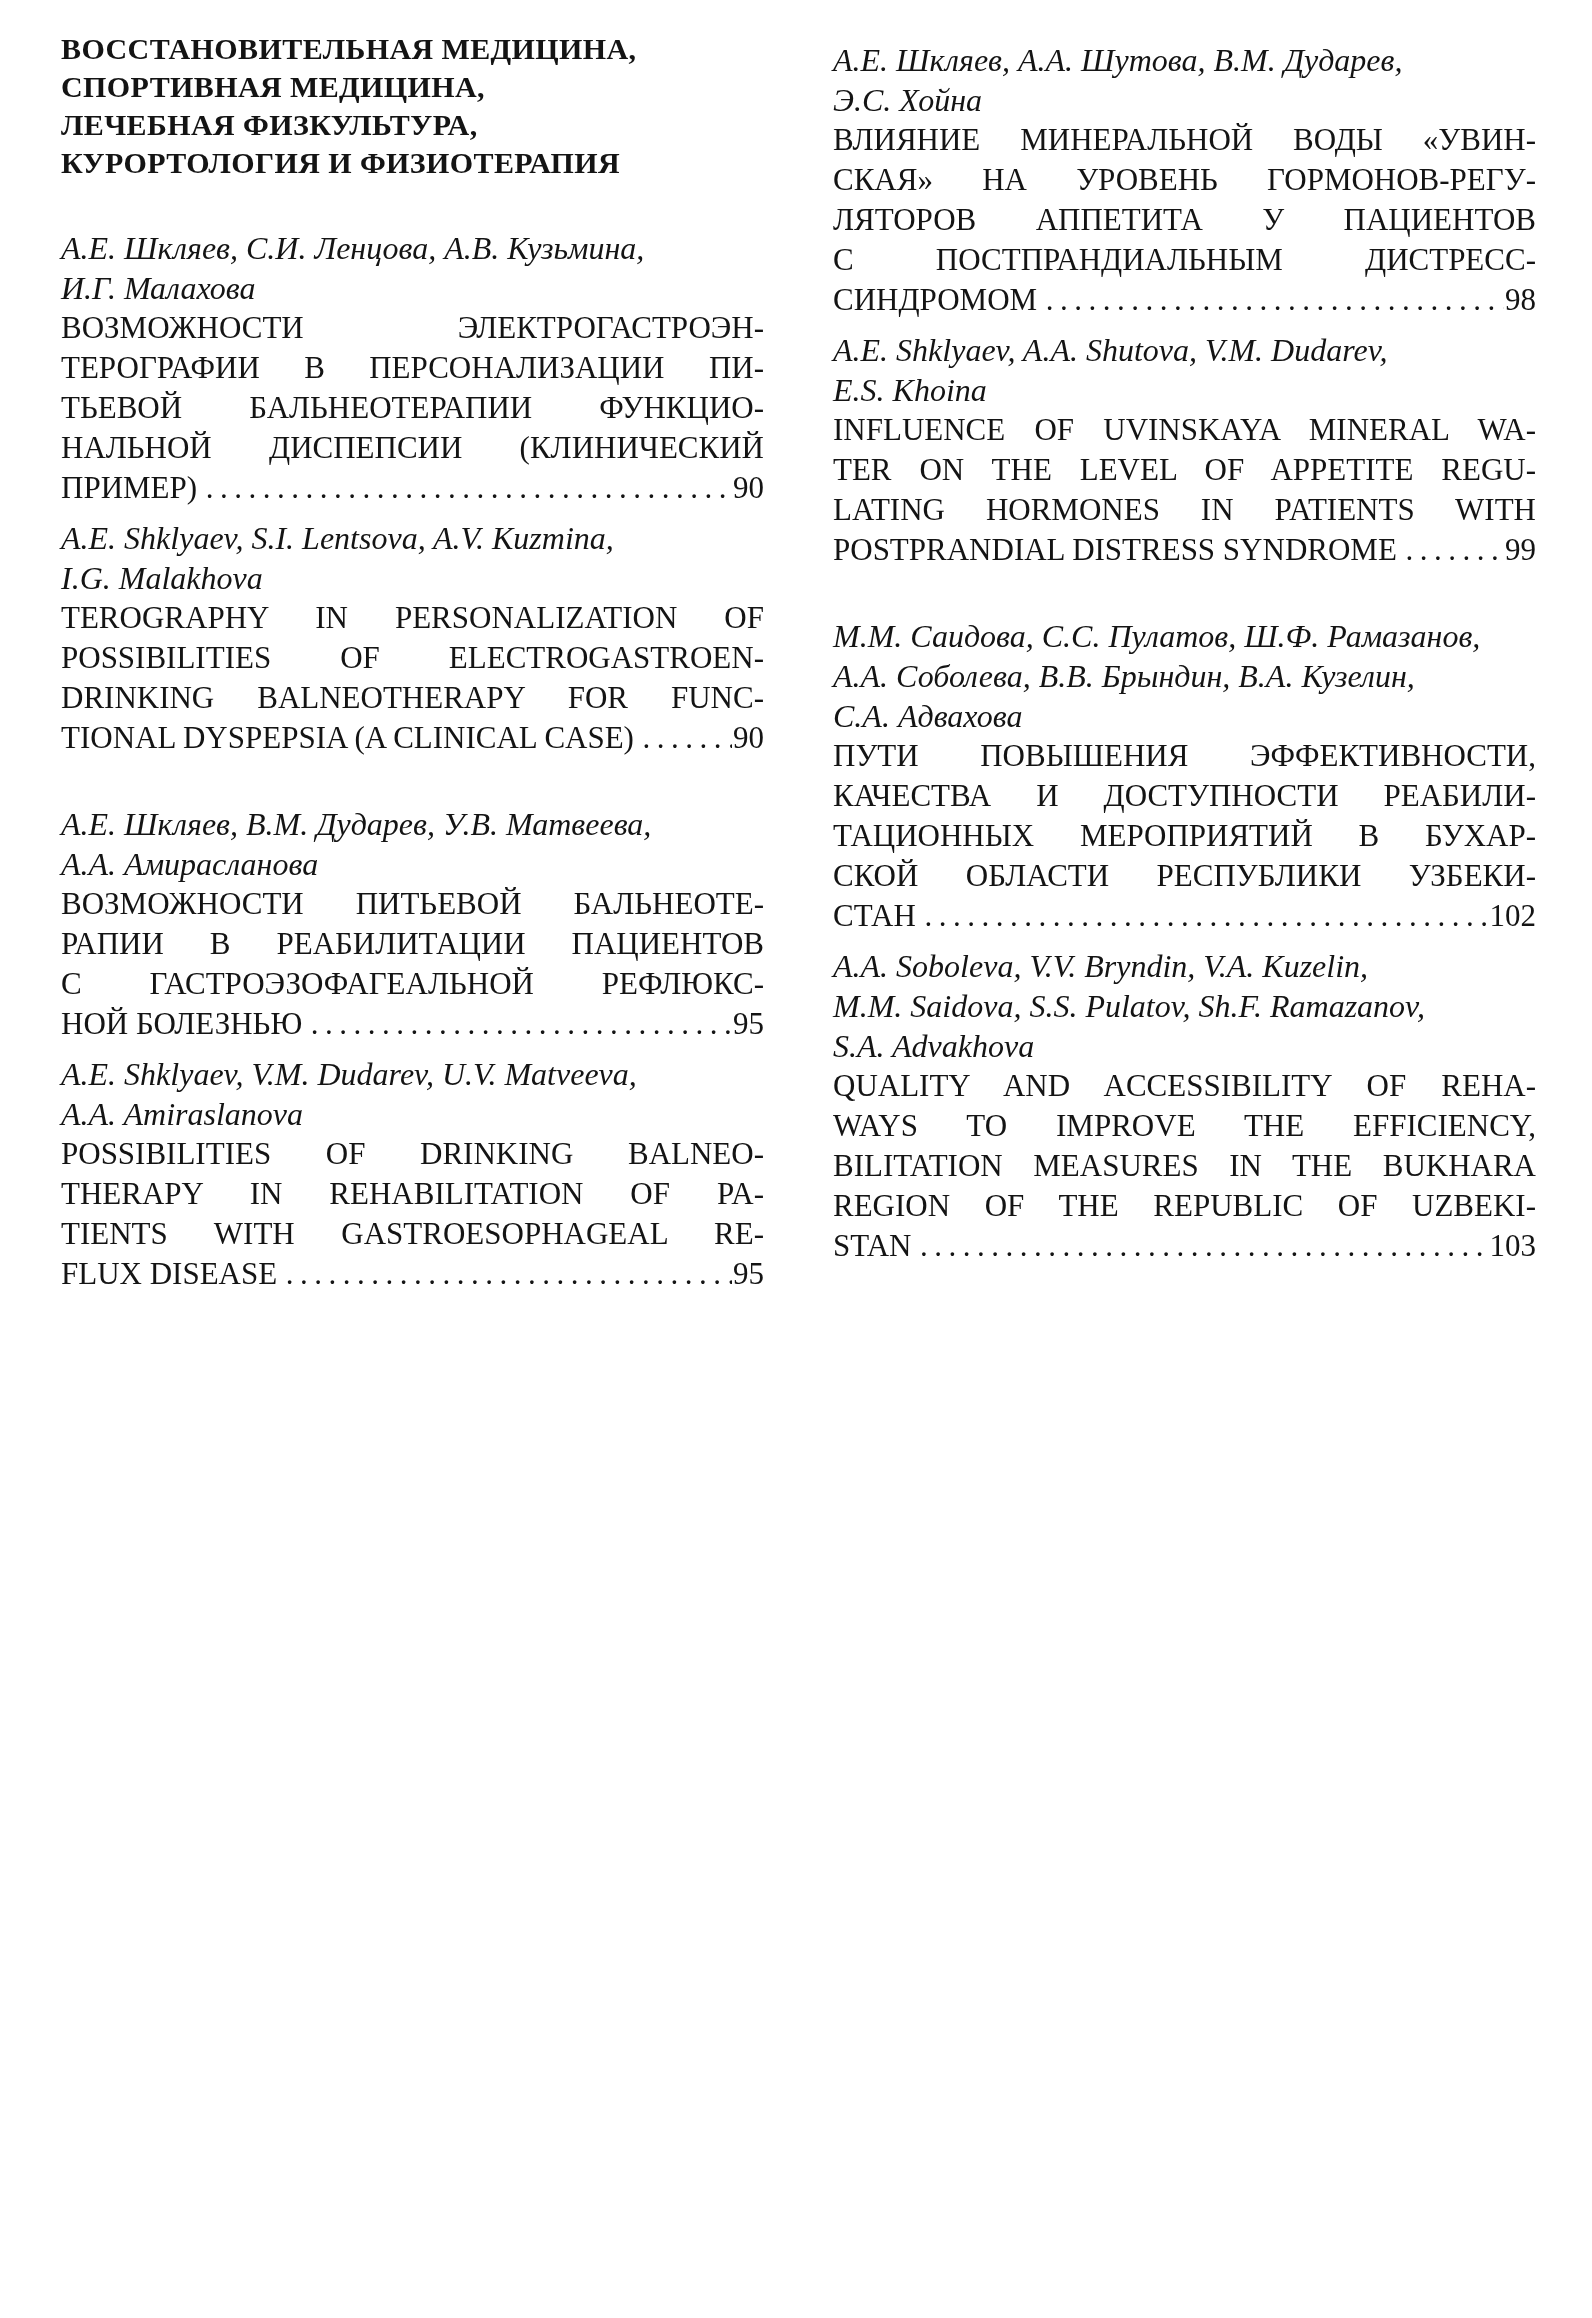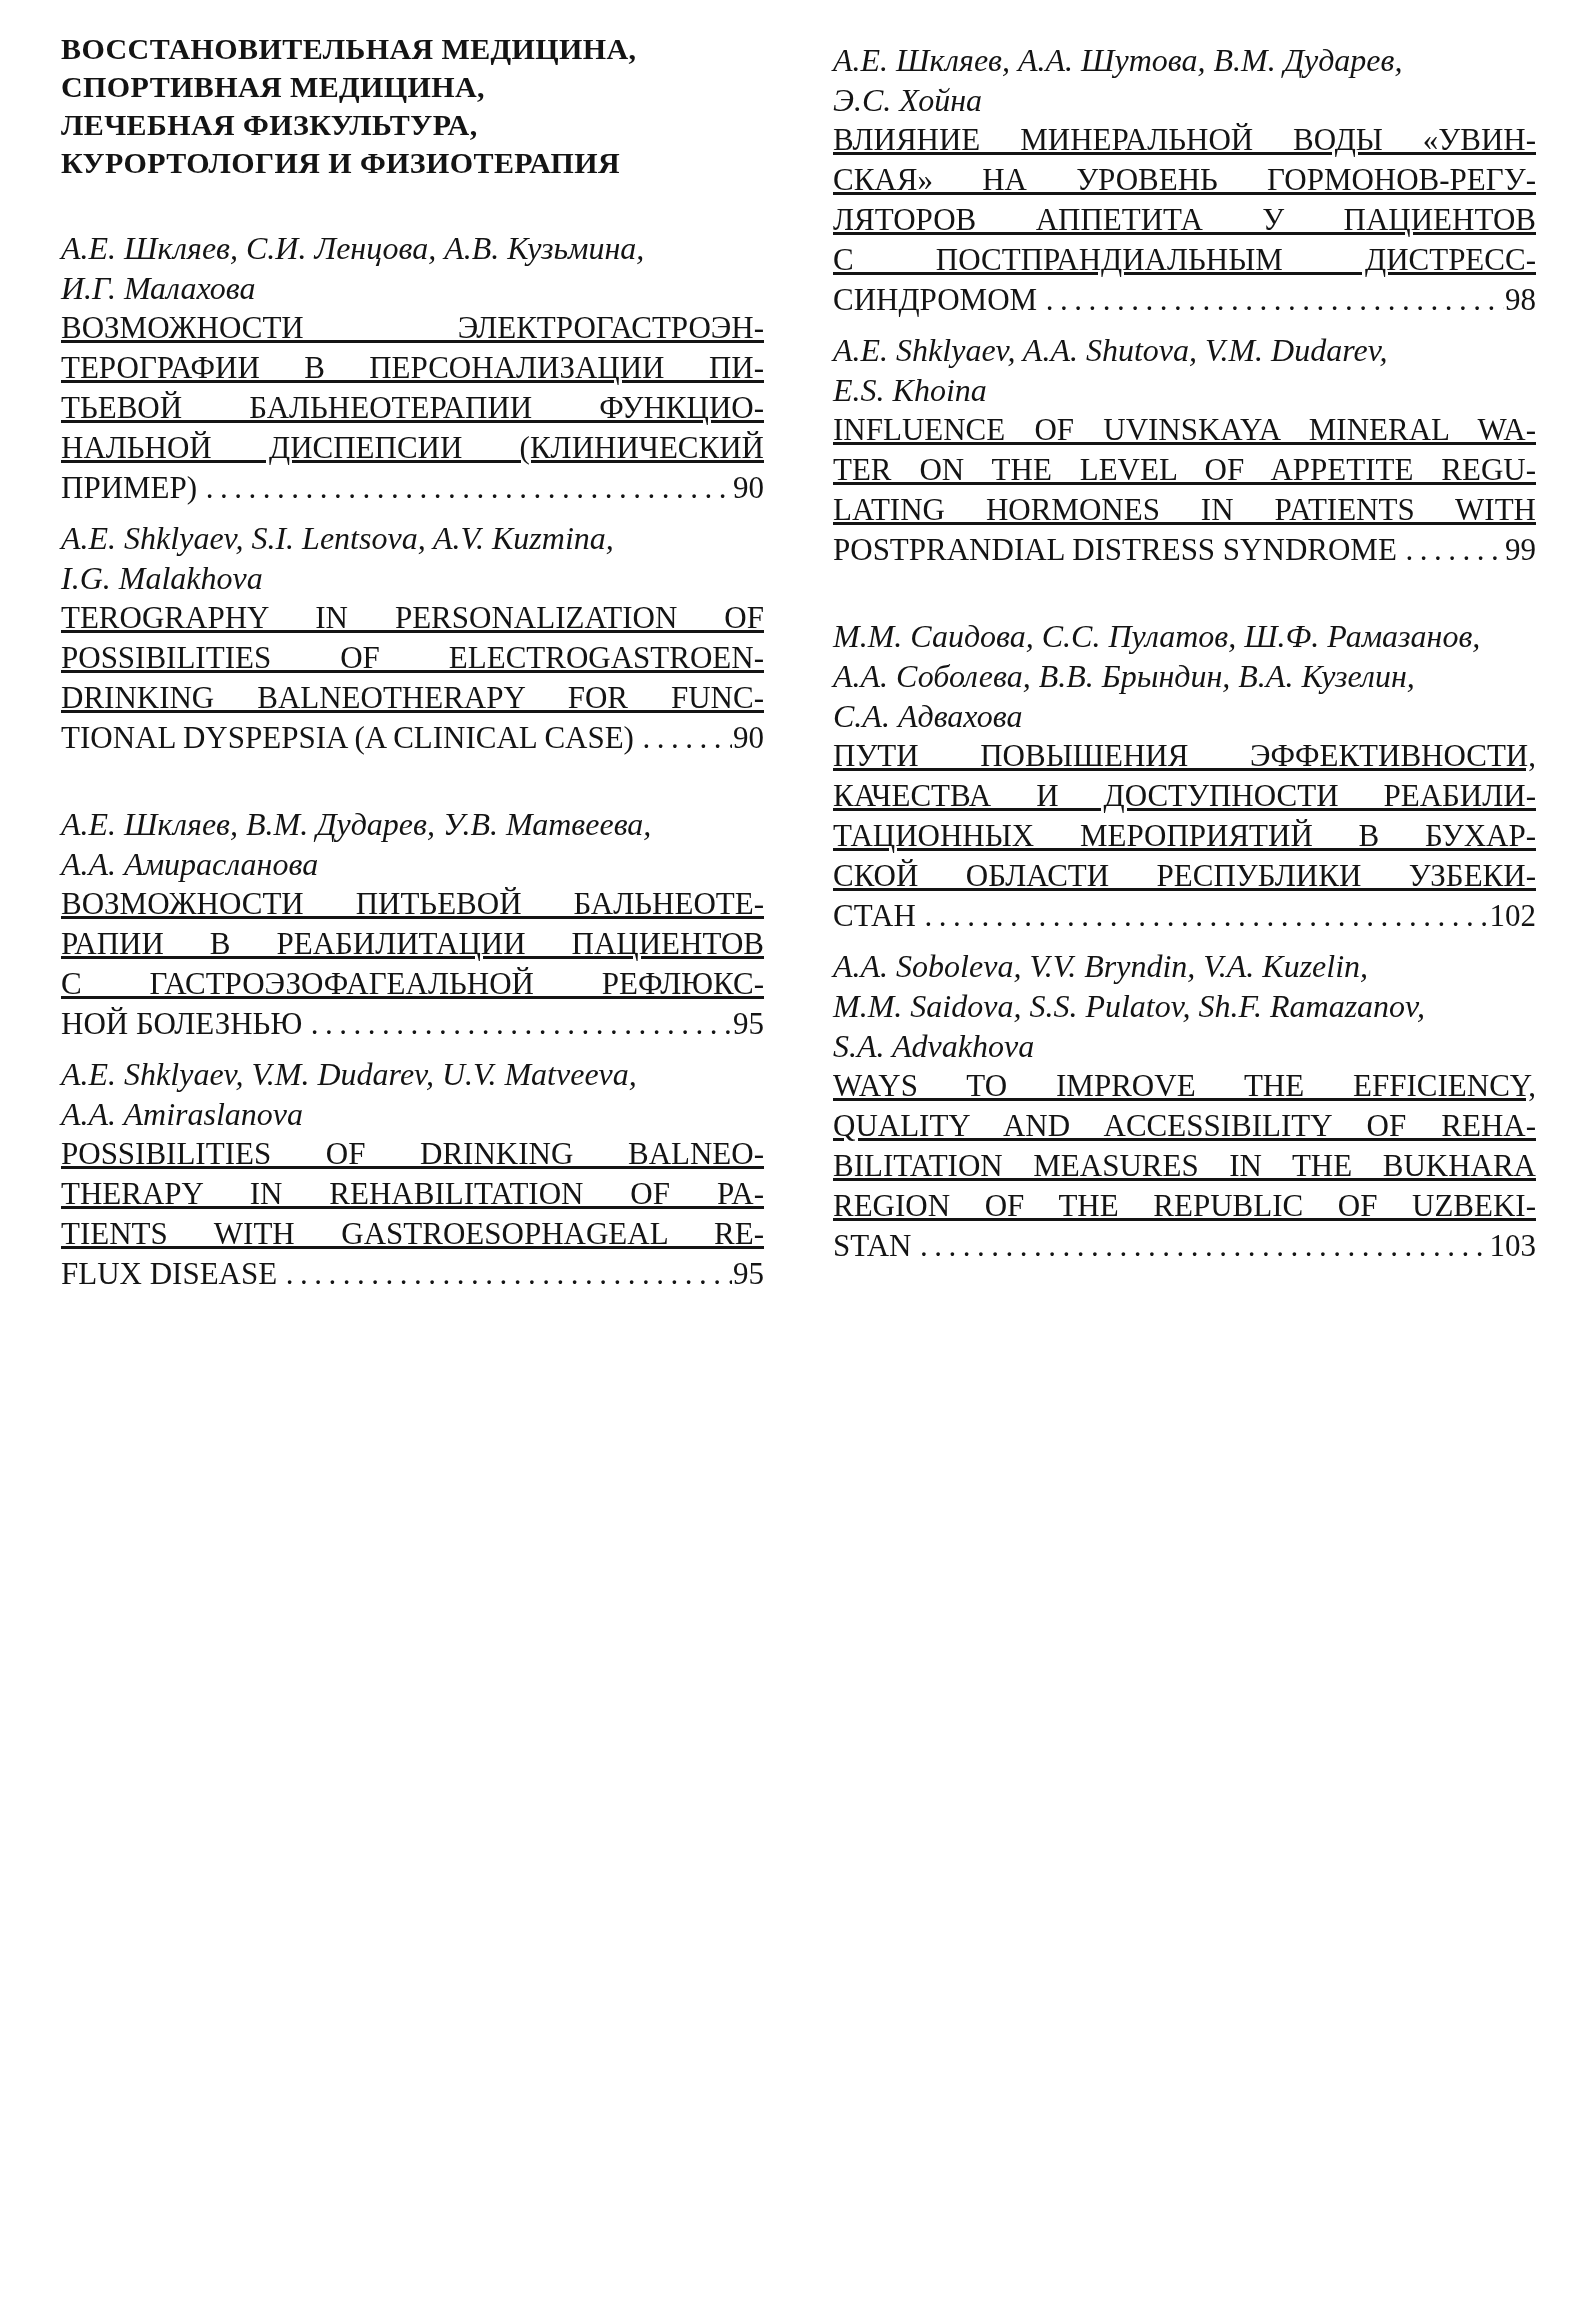--- a/index.html
+++ b/index.html
@@ -24,21 +24,21 @@
   .article { margin-bottom:46px; }
   .article:last-child { margin-bottom:0; }
   .block-en { margin-top:10px; }
 
   .auth-line {
     font-style:italic; font-size:32px; line-height:40px; white-space:nowrap;
   }
 
   .t-line {
     font-size:31px; line-height:40px;
-    text-align:justify; text-align-last:justify;text-decoration:underline;
+    text-align:justify; text-align-last:justify;
   }
   .t-last {
     display:flex; align-items:baseline;
     font-size:31px; line-height:40px;
   }
   .t-last .txt { white-space:nowrap; }
   .leader {
     flex:1 1 auto; min-width:0; overflow:hidden; white-space:nowrap;
     letter-spacing:6.5px; margin-left:8.6px;
   }
@@ -161,22 +161,22 @@
           <div class="t-last">
             <span class="txt">СТАН</span>
             <span class="leader"></span>
             <span class="pagenum">102</span>
           </div>
         </div>
         <div class="block-en">
           <div class="auth-line">A.A. Soboleva, V.V. Bryndin, V.A. Kuzelin,</div>
           <div class="auth-line">M.M. Saidova, S.S. Pulatov, Sh.F. Ramazanov,</div>
           <div class="auth-line">S.A. Advakhova</div>
+          <div class="t-line">QUALITY AND ACCESSIBILITY OF REHA-</div>
           <div class="t-line">WAYS TO IMPROVE THE EFFICIENCY,</div>
-          <div class="t-line">QUALITY AND ACCESSIBILITY OF REHA-</div>
           <div class="t-line">BILITATION MEASURES IN THE BUKHARA</div>
           <div class="t-line">REGION OF THE REPUBLIC OF UZBEKI-</div>
           <div class="t-last">
             <span class="txt">STAN</span>
             <span class="leader"></span>
             <span class="pagenum">103</span>
           </div>
         </div>
       </div>
 

